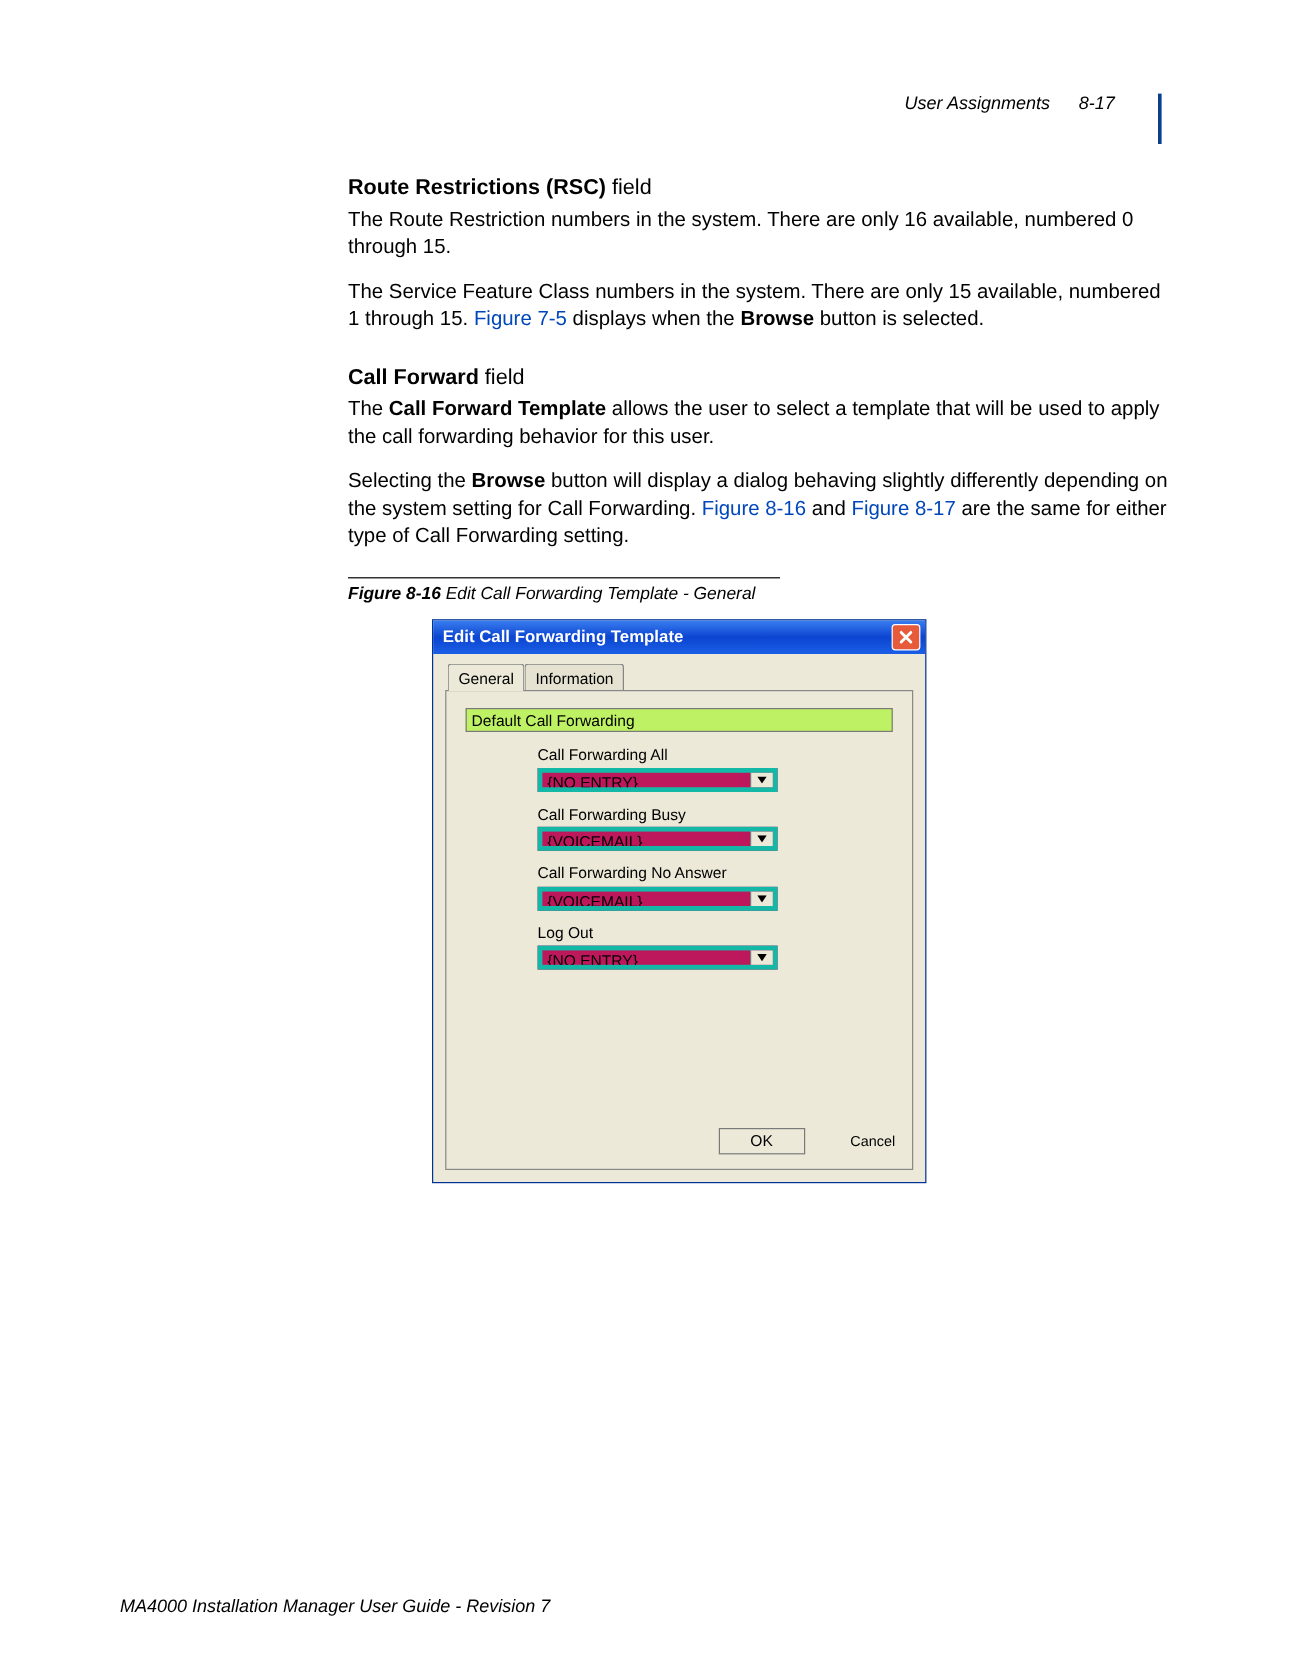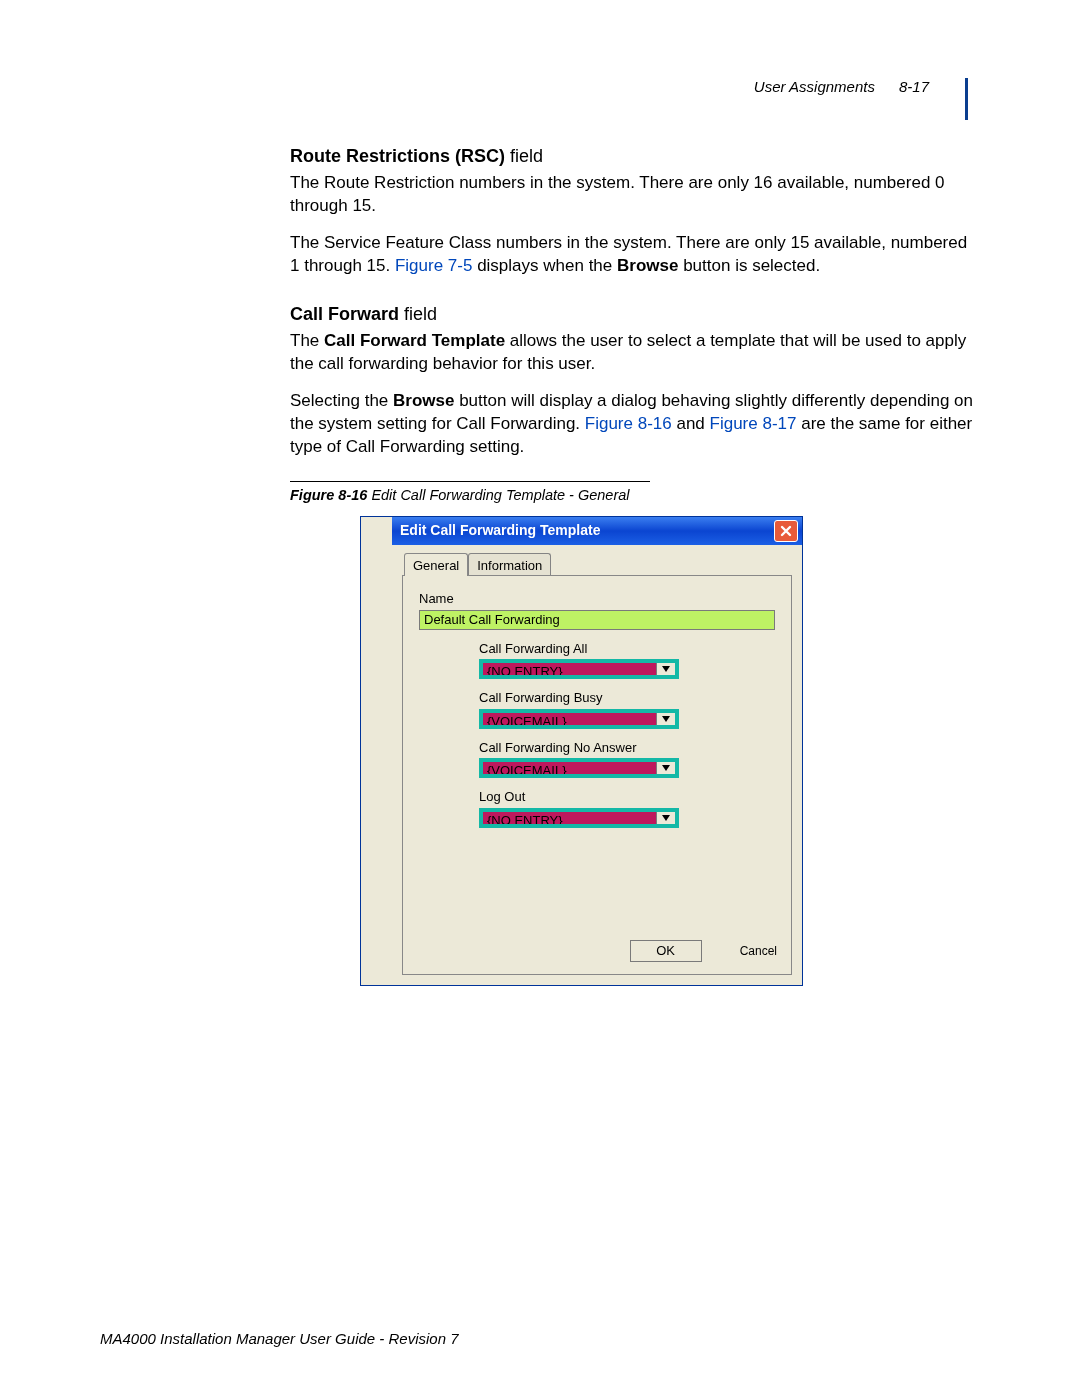--- a/index.html
+++ b/index.html
@@ -10,21 +10,21 @@
   .content{margin-top:80px;margin-left:190px;width:690px;font-size:17px;line-height:1.35;}
   h3{font-family:Arial,Helvetica,sans-serif;font-weight:bold;font-size:18px;margin:24px 0 4px 0;}
   h3 .light{font-weight:normal;text-align:center;}
   p{margin:4px 0 14px 0;}
   a.xref{color:#0047bb;text-decoration:none;}
   .fig-rule{border:none;border-top:1px solid #000;margin:22px 0 4px 0;width:360px;}
   .fig-caption{font-style:italic;font-size:14.5px;margin-bottom:10px;}
   .fig-caption .figlabel{font-weight:bold;}
   .dialog-wrap{margin-left:70px;}
   
-  .dialog{width:410px;border:1px solid #003399;background:#ece9d8;font-family:Tahoma,Arial,sans-serif;font-size:13px;padding-left:31px;}
+  .dialog{width:410px;border:1px solid #003399;background:#ece9d8;font-family:Tahoma,Arial,sans-serif;font-size:13px;}
   .titlebar{height:28px;background:linear-gradient(to bottom,#3a7ef0 0%,#0b45d1 50%,#1b5fe5 100%);display:flex;align-items:center;justify-content:space-between;padding:0 4px 0 8px;color:#fff;font-weight:bold;font-size:14px;}
   .close-btn{width:22px;height:20px;background:#e85b3a;border:1px solid #fff;border-radius:3px;display:flex;align-items:center;justify-content:center;}
   .close-btn svg{display:block;}
   .dialog-body{padding:8px 10px 10px 10px;}
   .tabs{display:flex;gap:0;margin-left:2px;}
   .tab{border:1px solid #888;border-bottom:none;padding:3px 8px 2px 8px;background:#ece9d8;font-size:13px;position:relative;border-radius:3px 3px 0 0;}
   .tab.inactive{background:#ece9d8;filter:brightness(.97);z-index:0;}
   .tab.active{background:#ece9d8;z-index:2;}
   .panel{border:1px solid #888;background:#ece9d8;margin-top:-1px;padding:14px 16px 16px 16px;min-height:400px;box-sizing:border-box;position:relative;}
   .field-label{font-size:13px;margin-bottom:2px;margin-top:10px;}
@@ -80,21 +80,20 @@
                 <path d="M2 2 L10 10 M10 2 L2 10" stroke="#fff" stroke-width="2.4" stroke-linecap="round"></path>
               </svg>
           </div>
         </div>
         <div class="dialog-body">
           <div class="tabs">
             <div class="tab active">General</div>
             <div class="tab inactive">Information</div>
           </div>
           <div class="panel">
-            <div class="field-label" style="margin-top:0">Name</div>
             <input class="text-input" type="text" value="Default Call Forwarding" style="">
 
             <div class="sub-block">
               <div class="field-label">Call Forwarding All</div>
               <div class="combo">
                 <span>{NO ENTRY}</span>
                 <div class="drop">
                     <svg width="8" height="6" viewBox="0 0 8 6">
                       <path d="M0 0 L8 0 L4 6 Z" fill="#000"></path>
                     </svg>

